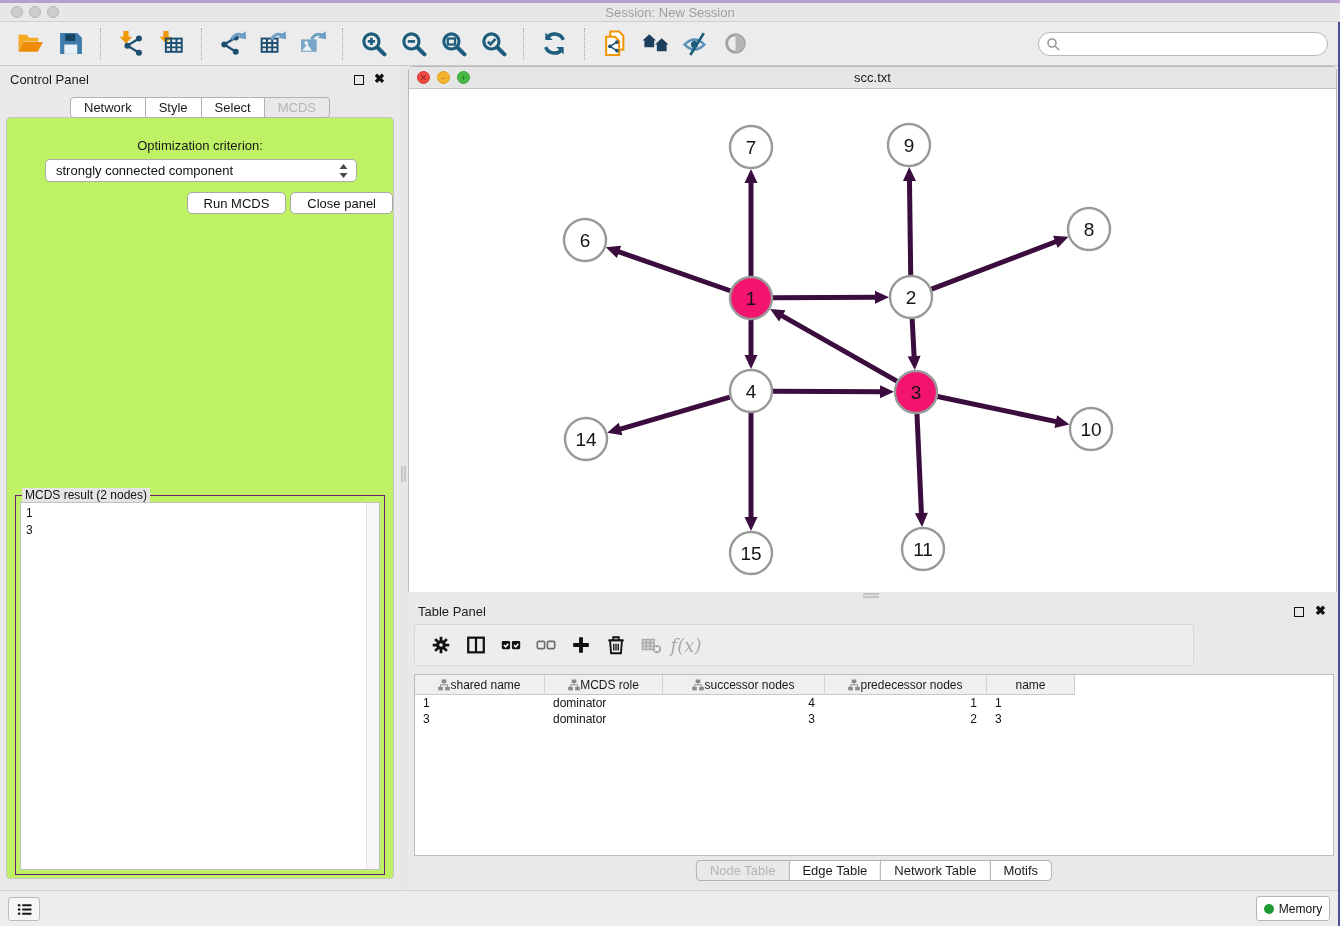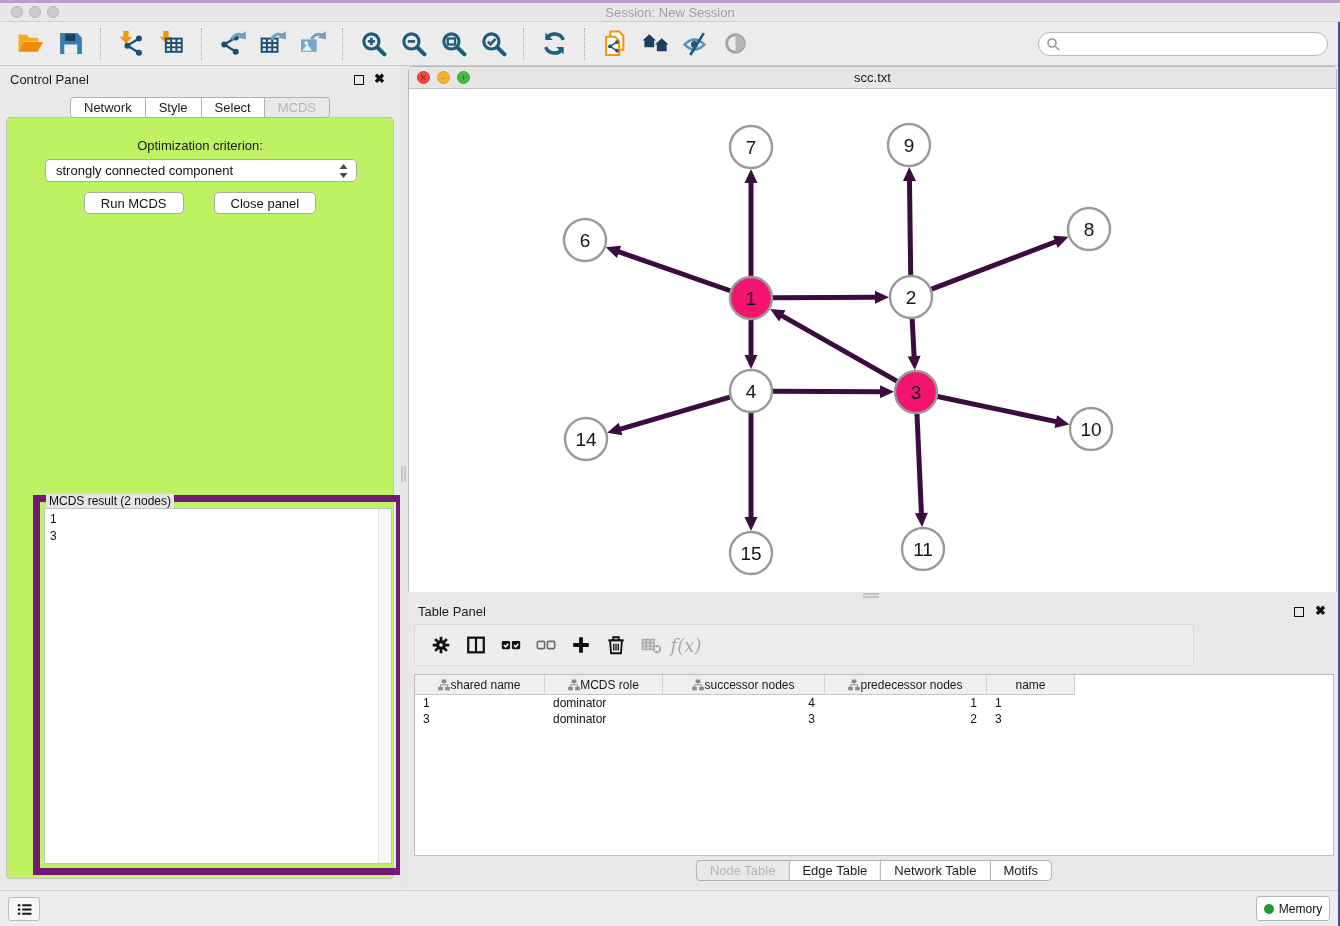--- a/index.html
+++ b/index.html
@@ -34,23 +34,23 @@
   .seg-tabs { position:absolute; display:inline-flex; }
   .seg-tab { padding:2px 13px; height:21px; background:#fff; border:1px solid #b2b2b2; font-size:13px; color:#1a1a1a; margin-left:-1px; cursor:pointer; white-space:nowrap; }
   .seg-tab:first-child { border-radius:4px 0 0 4px; margin-left:0; }
   .seg-tab:last-child { border-radius:0 4px 4px 0; }
   .seg-tab.active { background:#e9e9e9; color:#b4b4b4; }
   .cp-tabs { left:50%; transform:translateX(-50%); top:31px; z-index:2; }
   .cp-content { position:absolute; left:6px; top:51px; width:388px; height:762px; background:#bef264; border:1px solid #c6c6c6; border-radius:4px;padding-left:33px; }
   .opt-label { position:absolute; left:0; right:0; top:20px; text-align:center; font-size:13px; color:#1a1a1a; }
   .opt-select { position:absolute; left:38px; top:41px; width:312px; height:23px; background:#fff; border:1px solid #ababab; border-radius:5px; font-size:13px; color:#111; display:flex; align-items:center; padding-left:10px; cursor:pointer; }
   .opt-stepper { position:absolute; right:7px; top:3px; width:11px; height:16px; }
-  .cp-buttons { position:absolute; left:0; right:0; top:74px; display:flex; justify-content:center; gap:30px; }
+  .cp-buttons { position:absolute; left:0; right:0; top:74px; display:flex; justify-content:flex-end; gap:4px; }
   .cp-btn { height:22px; padding:0 16px; background:#fff; border:1px solid #a8a8a8; border-radius:5px; font-size:13px; color:#111; cursor:pointer; }
-  .result-group { position:absolute; left:26px; top:377px; width:370px; height:380px; border:7px solid #701a75; }
+  .result-group { position:absolute; left:8px; top:377px; width:370px; height:380px; border:1px solid #701a75; }
   .result-label { position:absolute; left:6px; top:-8px; background:#e4e4e4; padding:0 3px; font-size:12px; color:#111; }
   .result-area { position:absolute; left:4px; top:6px; right:4px; bottom:4px; background:#fff; border:1px solid #c2c2c2; }
   .result-pre { font-family:"Liberation Sans", sans-serif; font-size:12px; line-height:17px; padding:2px 5px; color:#111; white-space:pre; }
   .result-scroll { position:absolute; top:0; right:0; width:13px; bottom:0; background:#f6f6f6; border-left:1px solid #e2e2e2; }
   .v-splitter { position:absolute; left:400px; top:66px; width:8px; height:824px; background:#e7e7e7; cursor:col-resize; }
   .v-grip { position:absolute; left:1px; top:400px; width:5px; height:16px; border-left:2px solid #c4c4c4; border-right:2px solid #c4c4c4; }
 
   
   .net-window { position:absolute; left:408px; top:66px; width:929px; height:526px; background:#fff; border:1px solid #b9b9b9; border-radius:5px 5px 0 0; }
   .net-titlebar { position:absolute; left:0; top:0; right:0; height:22px; background:#e6e6e6; border-bottom:1px solid #c4c4c4; border-radius:5px 5px 0 0; }

